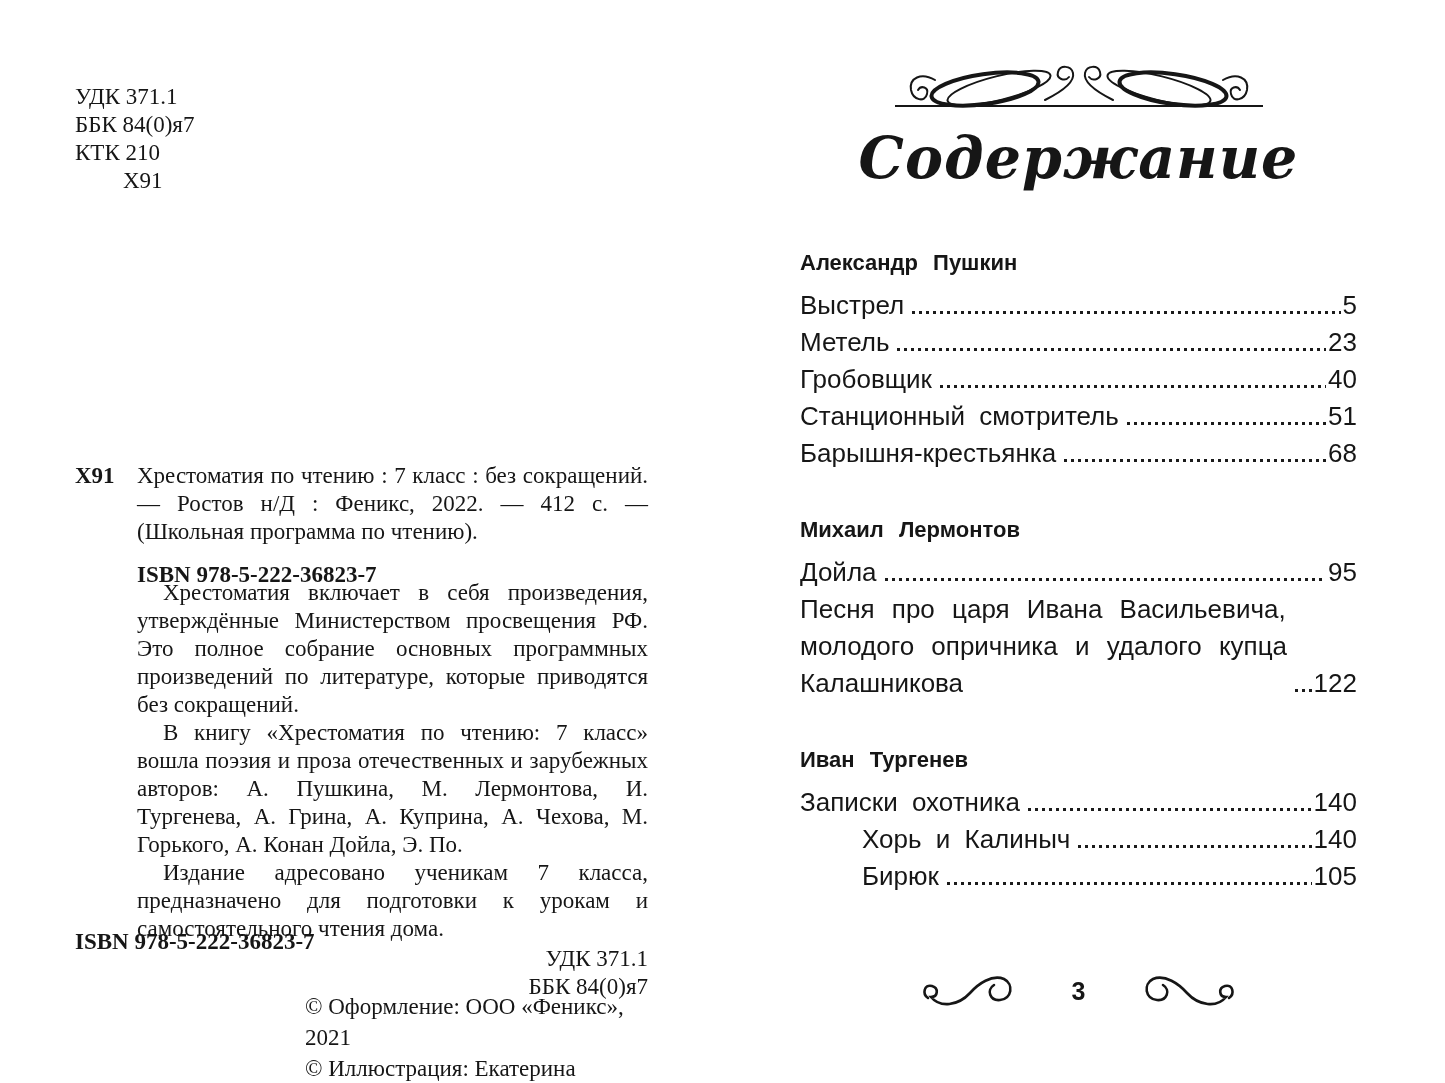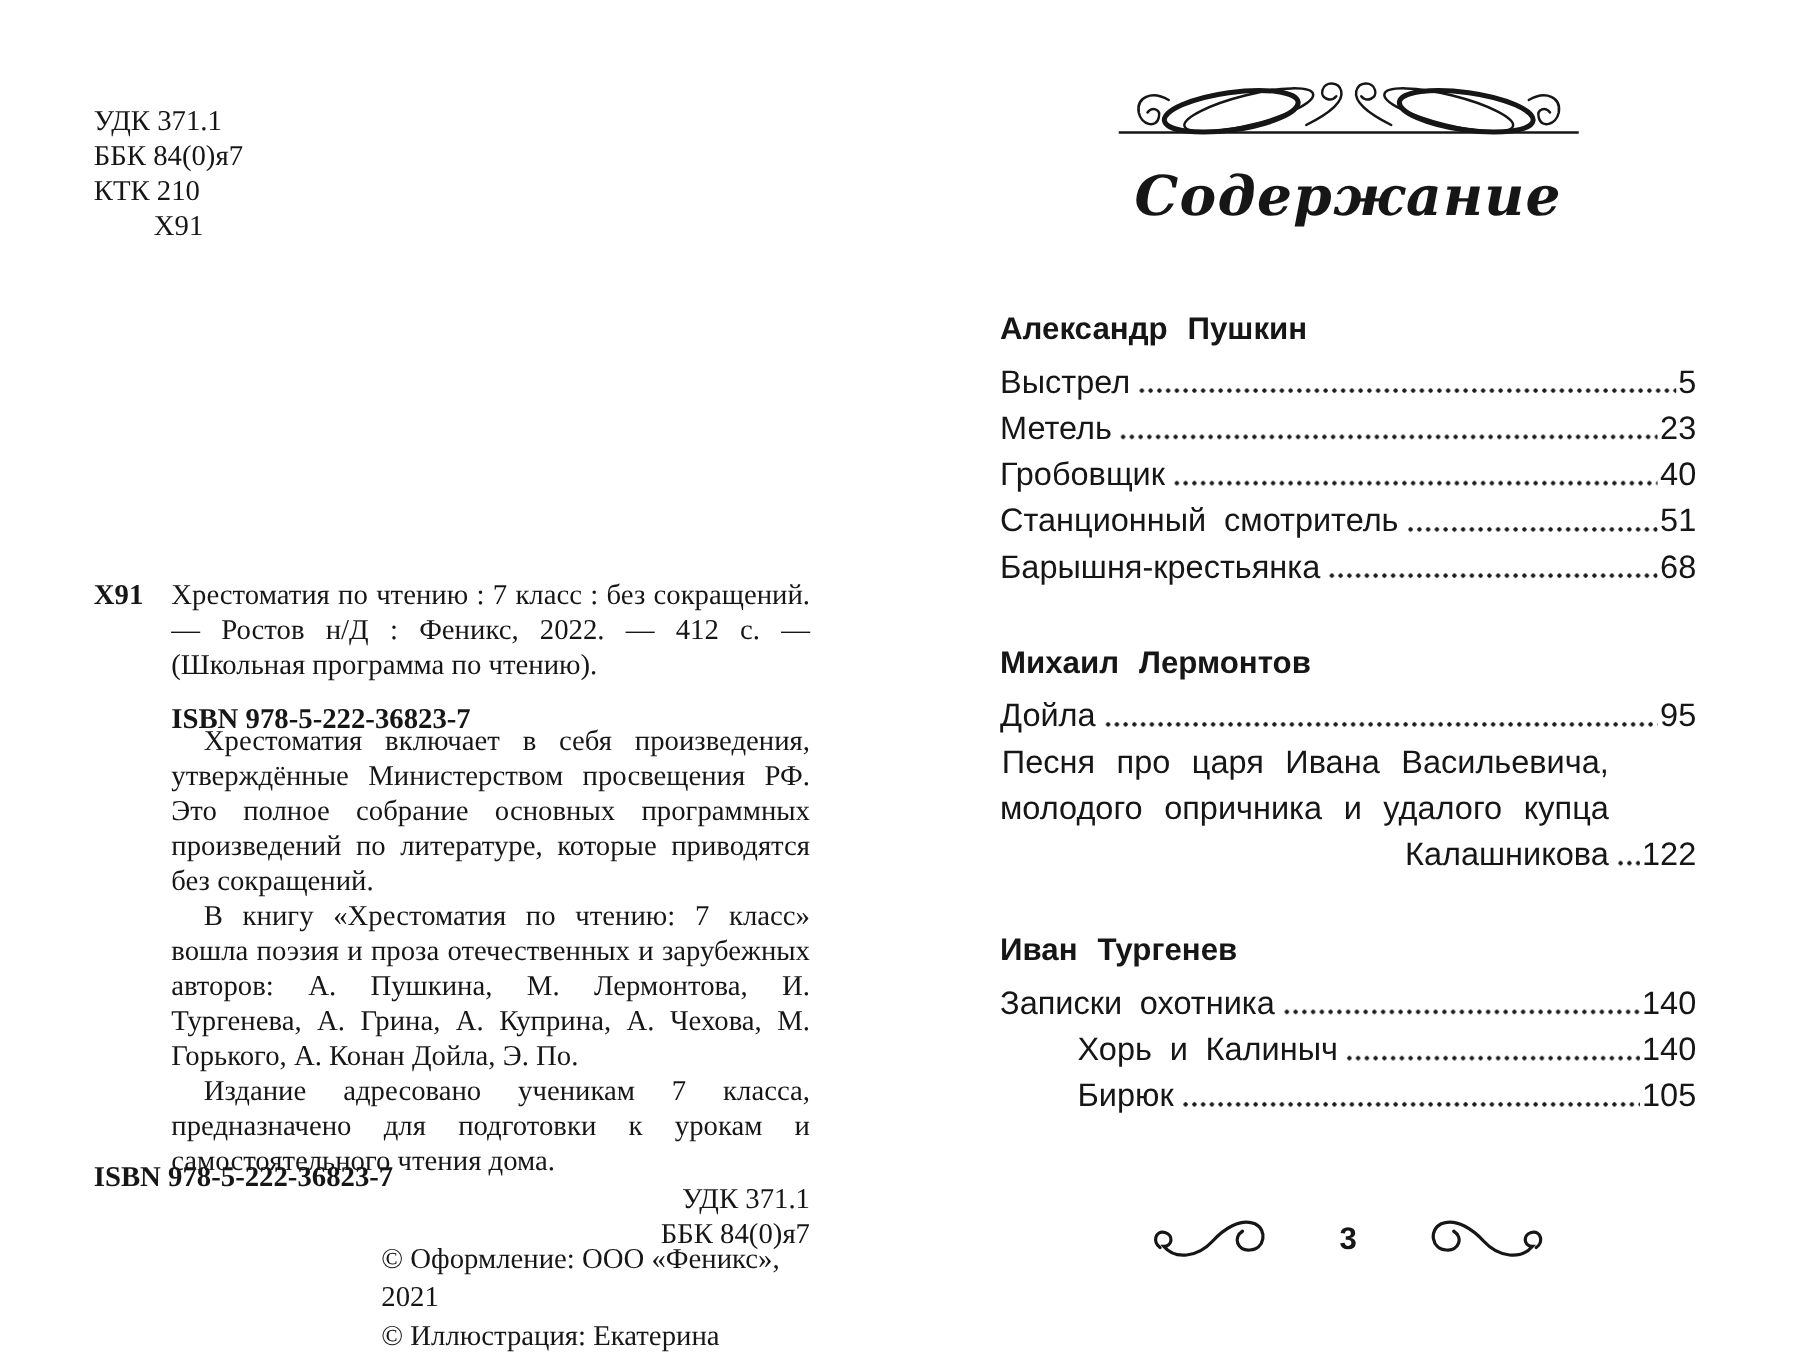--- a/index.html
+++ b/index.html
@@ -79,41 +79,40 @@
     font-family: "Liberation Sans", sans-serif;
   }
   .ornament { display: block; margin: 0 auto; }
 
   .contents-title {
     margin: 16px 0 0;
     text-align: center;
     font-family: "DejaVu Serif", serif;
     font-style: italic;
     font-weight: bold;
-    font-size: 44px;
+    font-size: 57px;
     line-height: 52px;
     letter-spacing: 1px;
   }
 
   .toc { position: absolute; top: 186px; left: 0; right: 0; font-size: 26px; }
   .toc-section { margin-top: 41px; }
   .toc-section:first-child { margin-top: 0; }
   .toc-author {
     font-weight: bold;
-    font-size: 25px;
+    font-size: 22px;
     line-height: 34px;
     word-spacing: 9px;
     margin-bottom: 7px;
   }
   .toc-entry {
     display: flex;
     align-items: flex-end;
     line-height: 37px;
     word-spacing: 7px;
-    text-align: right;
   }
   .toc-entry.ind { padding-left: 62px; }
   .toc-title { flex: 0 1 auto; }
   .toc-title.pre { white-space: pre-line; word-spacing: 10px; }
   .leader {
     flex: 1 1 auto;
     min-width: 18px;
     align-self: stretch;
     margin: 0 2px 0 6px;
     background-image: radial-gradient(circle, #1b1b1b 1.5px, transparent 1.9px);

